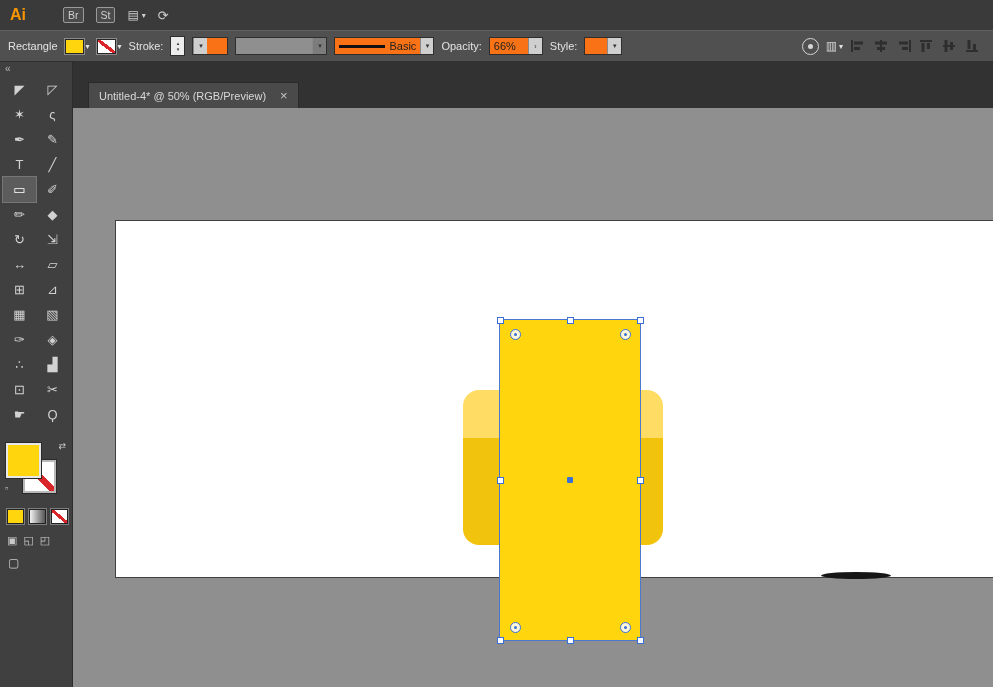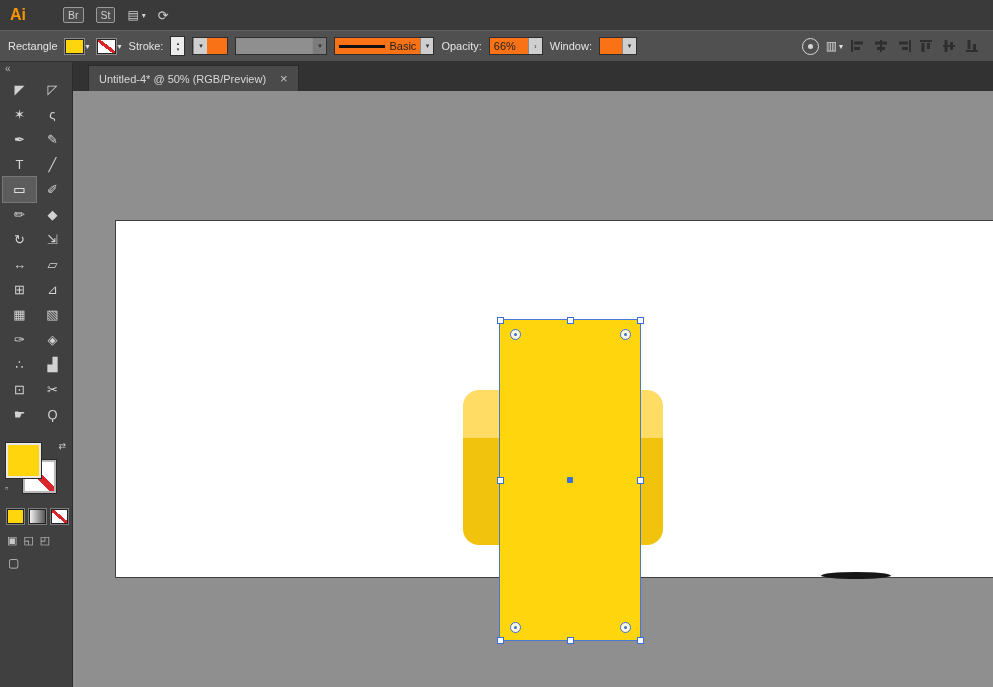--- a/index.html
+++ b/index.html
@@ -68,21 +68,21 @@
   .swap{position:absolute;right:2px;top:-2px;font-size:9px;color:#cdcdcd;}
   .dflt{position:absolute;left:-1px;top:40px;font-size:9px;color:#cdcdcd;}
   .cgn{display:flex;gap:5px;margin:14px 0 0 7px;}
   .cgn-btn{width:15px;height:13px;border:1px solid #222;box-shadow:0 0 0 1px #7e7e7e;}
   .cgn-btn.color{background:#FFD60E;}
   .cgn-btn.grad{background:linear-gradient(90deg,#f2f2f2,#555);}
   .modes{display:flex;gap:6px;margin:10px 0 0 7px;color:#c9c9c9;font-size:11px;}
   .screenmode{margin:9px 0 0 8px;color:#c9c9c9;font-size:12px;}
 
   
-  .tabbar{position:absolute;top:53px;left:73px;right:0;height:38px;background:#323232;
+  .tabbar{position:absolute;top:62px;left:73px;right:0;height:46px;background:#323232;
           display:flex;align-items:flex-end;z-index:7;}
   .tab{height:26px;background:#4a4a4a;color:#d8d8d8;font-size:11px;display:flex;align-items:center;
        padding:0 10px;gap:14px;margin-left:15px;border:1px solid #2a2a2a;border-bottom:none;box-sizing:border-box;}
   .tab-close{color:#c4c4c4;font-size:13px;line-height:1;}
 
   .canvas{position:absolute;top:92px;left:73px;right:0;bottom:0;background:#8f8f8f;overflow:hidden;}
   .artboard{position:absolute;left:42px;top:128px;right:-2px;height:358px;background:#fff;
             border:1px solid #3f3f3f;box-sizing:border-box;}
   .hrect-top{position:absolute;left:390px;top:298px;width:200px;height:50px;background:#FFDC64;
              border-radius:16px 16px 0 0;}
@@ -155,21 +155,21 @@
       </span>
       <span class="carr">▾</span>
     </div>
 
     <span class="label-u">Opacity:</span>
     <div class="combo opacity">
       <span class="val">66%</span>
       <span class="carr">›</span>
     </div>
 
-    <span class="label-u">Window:</span>
+    <span class="label-u">Style:</span>
     <div class="combo style">
       <span class="val"></span>
       <span class="carr">▾</span>
     </div>
 
     <div class="recolor"></div>
 
     <div class="docsetup">
       <span>▥</span>
       <span class="chevron">▾</span>

